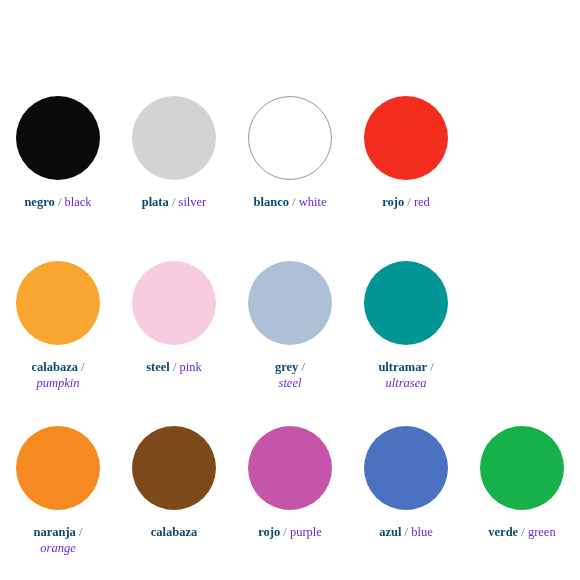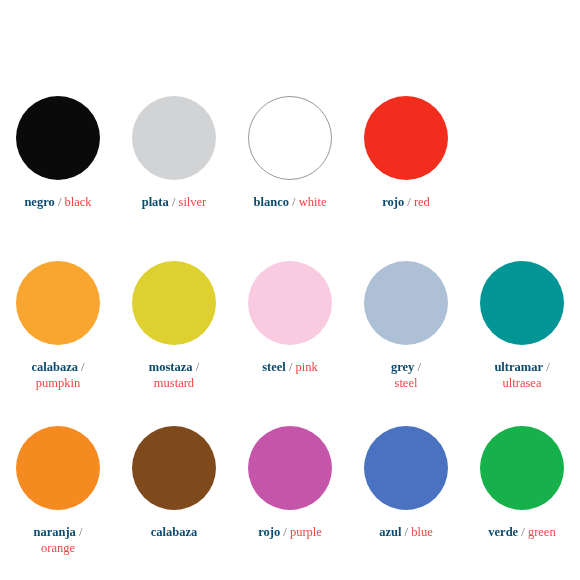--- a/index.html
+++ b/index.html
@@ -50,25 +50,26 @@
   }
   .term-es {
     font-weight: bold;
     color: #0c4a6e;
   }
   .term-sep {
     color: #6d6e71;
     font-weight: normal;
   }
   .term-en {
-    color: #ef4444;
+    color: #6d28d9;
     font-weight: normal;
   }
   .label-stacked .term-en {
     display: block;
+    font-style: italic;
   }
   .label-inline .term-en {
     display: inline;
   }
 </style>
 </head>
 <body>
 
 <div id="palette-sheet">
   <div class="swatch-row">
@@ -86,24 +87,20 @@
       </div>
       <div class="swatch-cell">
         <div class="swatch-disc" style="background: rgb(242, 45, 30);"></div>
         <div class="swatch-label label-inline"><span class="term-es">rojo</span><span class="term-sep"> / </span><span class="term-en">red</span></div>
       </div>
     </div>
   <div class="swatch-row">
       <div class="swatch-cell">
         <div class="swatch-disc" style="background: rgb(249, 166, 48);"></div>
         <div class="swatch-label label-stacked"><span class="term-es">calabaza</span><span class="term-sep"> / </span><span class="term-en">pumpkin</span></div>
-      </div>
-      <div class="swatch-cell">
-        <div class="swatch-disc" style="background: rgb(221, 208, 47);"></div>
-        <div class="swatch-label label-stacked"><span class="term-es">mostaza</span><span class="term-sep"> / </span><span class="term-en">mustard</span></div>
       </div>
       <div class="swatch-cell">
         <div class="swatch-disc" style="background: rgb(249, 203, 224);"></div>
         <div class="swatch-label label-inline"><span class="term-es">steel</span><span class="term-sep"> / </span><span class="term-en">pink</span></div>
       </div>
       <div class="swatch-cell">
         <div class="swatch-disc" style="background: rgb(174, 192, 213);"></div>
         <div class="swatch-label label-stacked"><span class="term-es">grey</span><span class="term-sep"> / </span><span class="term-en">steel</span></div>
       </div>
       <div class="swatch-cell">

